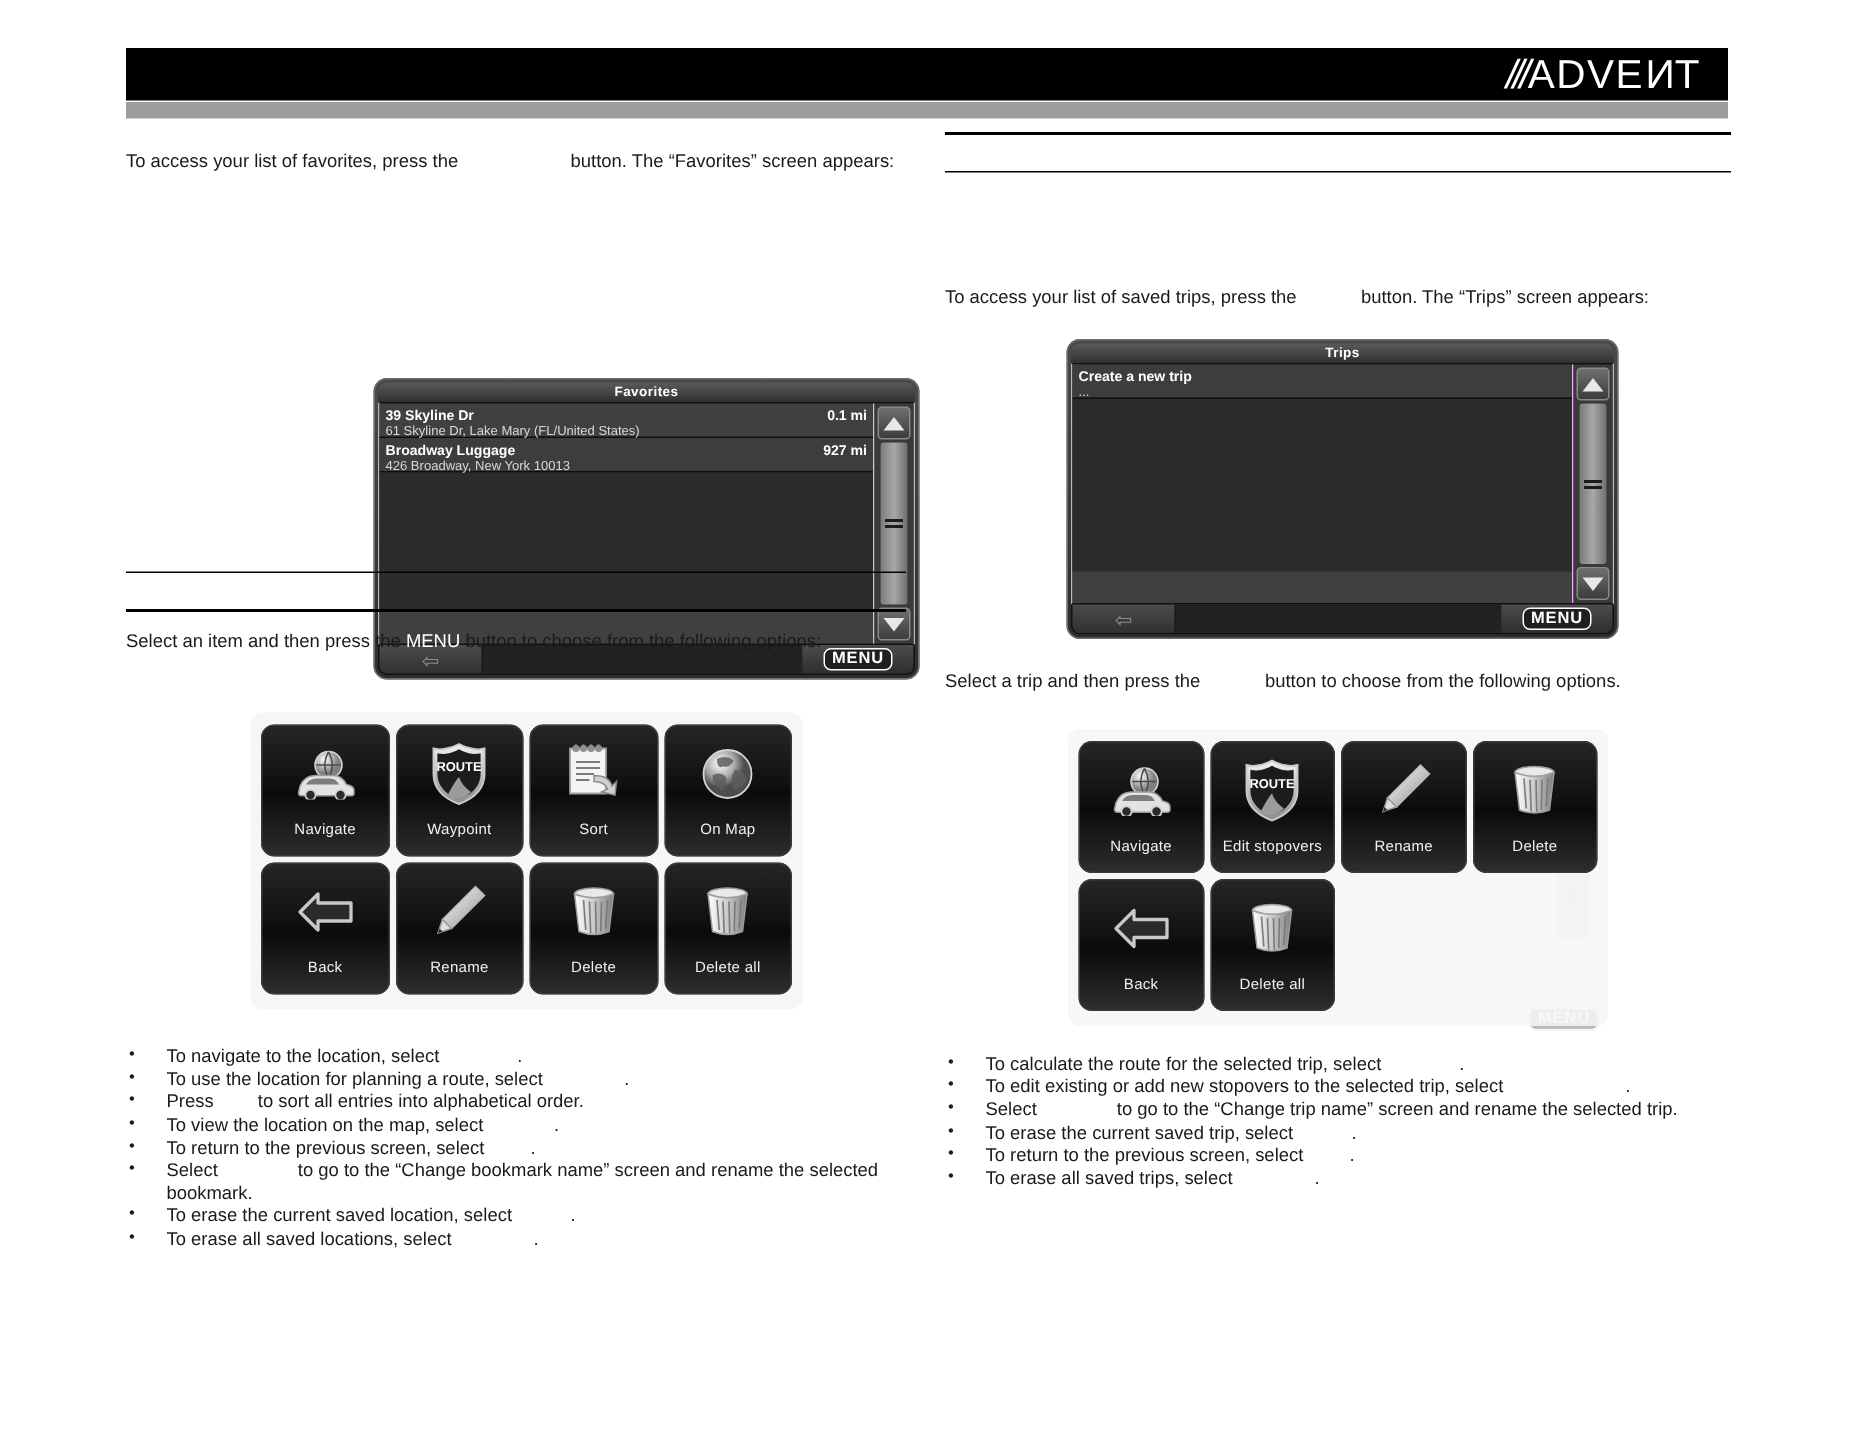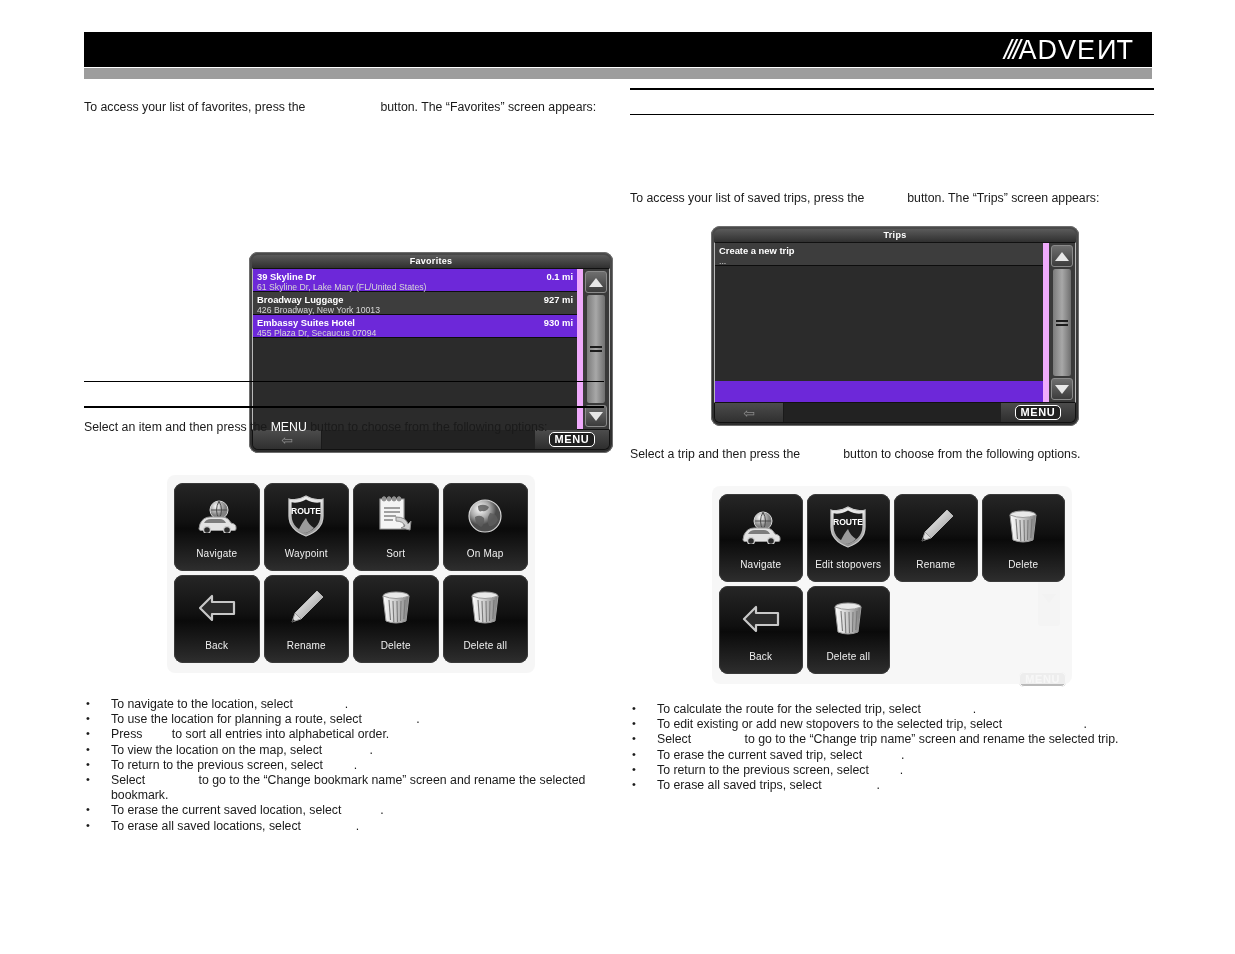--- a/index.html
+++ b/index.html
@@ -93,22 +93,22 @@
     display: flex;
     background: #1d1d1d;
     border: 1px solid #111;
     border-left-color: #b9b9b9;
     border-right-color: #b9b9b9;
     box-sizing: border-box;
   }
   .dev-list {
     flex: 1;
     min-width: 0;
-    background: #6d28d9;
-    border-right: 6px solid #f0abfc;
+    background: #404040;
+    border-right: 1px solid #f0abfc;
   }
   .list-row {
     border-bottom: 1px solid #0d0d0d;
     padding: 2px 4px 3px 4px;
     position: relative;
     height: 23px;
     box-sizing: border-box;
   }
   .list-row.alt { background: #3d3d3d; }
   .list-row .nm {
@@ -300,25 +300,20 @@
       <div class="dev-list">
         <div class="list-row">
           <div class="nm">39 Skyline Dr</div>
           <div class="sub">61 Skyline Dr, Lake Mary (FL/United States)</div>
           <div class="dist">0.1 mi</div>
         </div>
         <div class="list-row alt">
           <div class="nm">Broadway Luggage</div>
           <div class="sub">426 Broadway, New York 10013</div>
           <div class="dist">927 mi</div>
-        </div>
-        <div class="list-row">
-          <div class="nm">Embassy Suites Hotel</div>
-          <div class="sub">455 Plaza Dr, Secaucus 07094</div>
-          <div class="dist">930 mi</div>
         </div>
         <div class="list-fill" style="height:93px;"></div>
       </div>
       <div class="scroll">
         <div class="sc-btn">
           <div class="tri-up"></div>
         </div>
         <div class="sc-track">
           <div class="sc-thumb">
             <div class="sc-grip">

